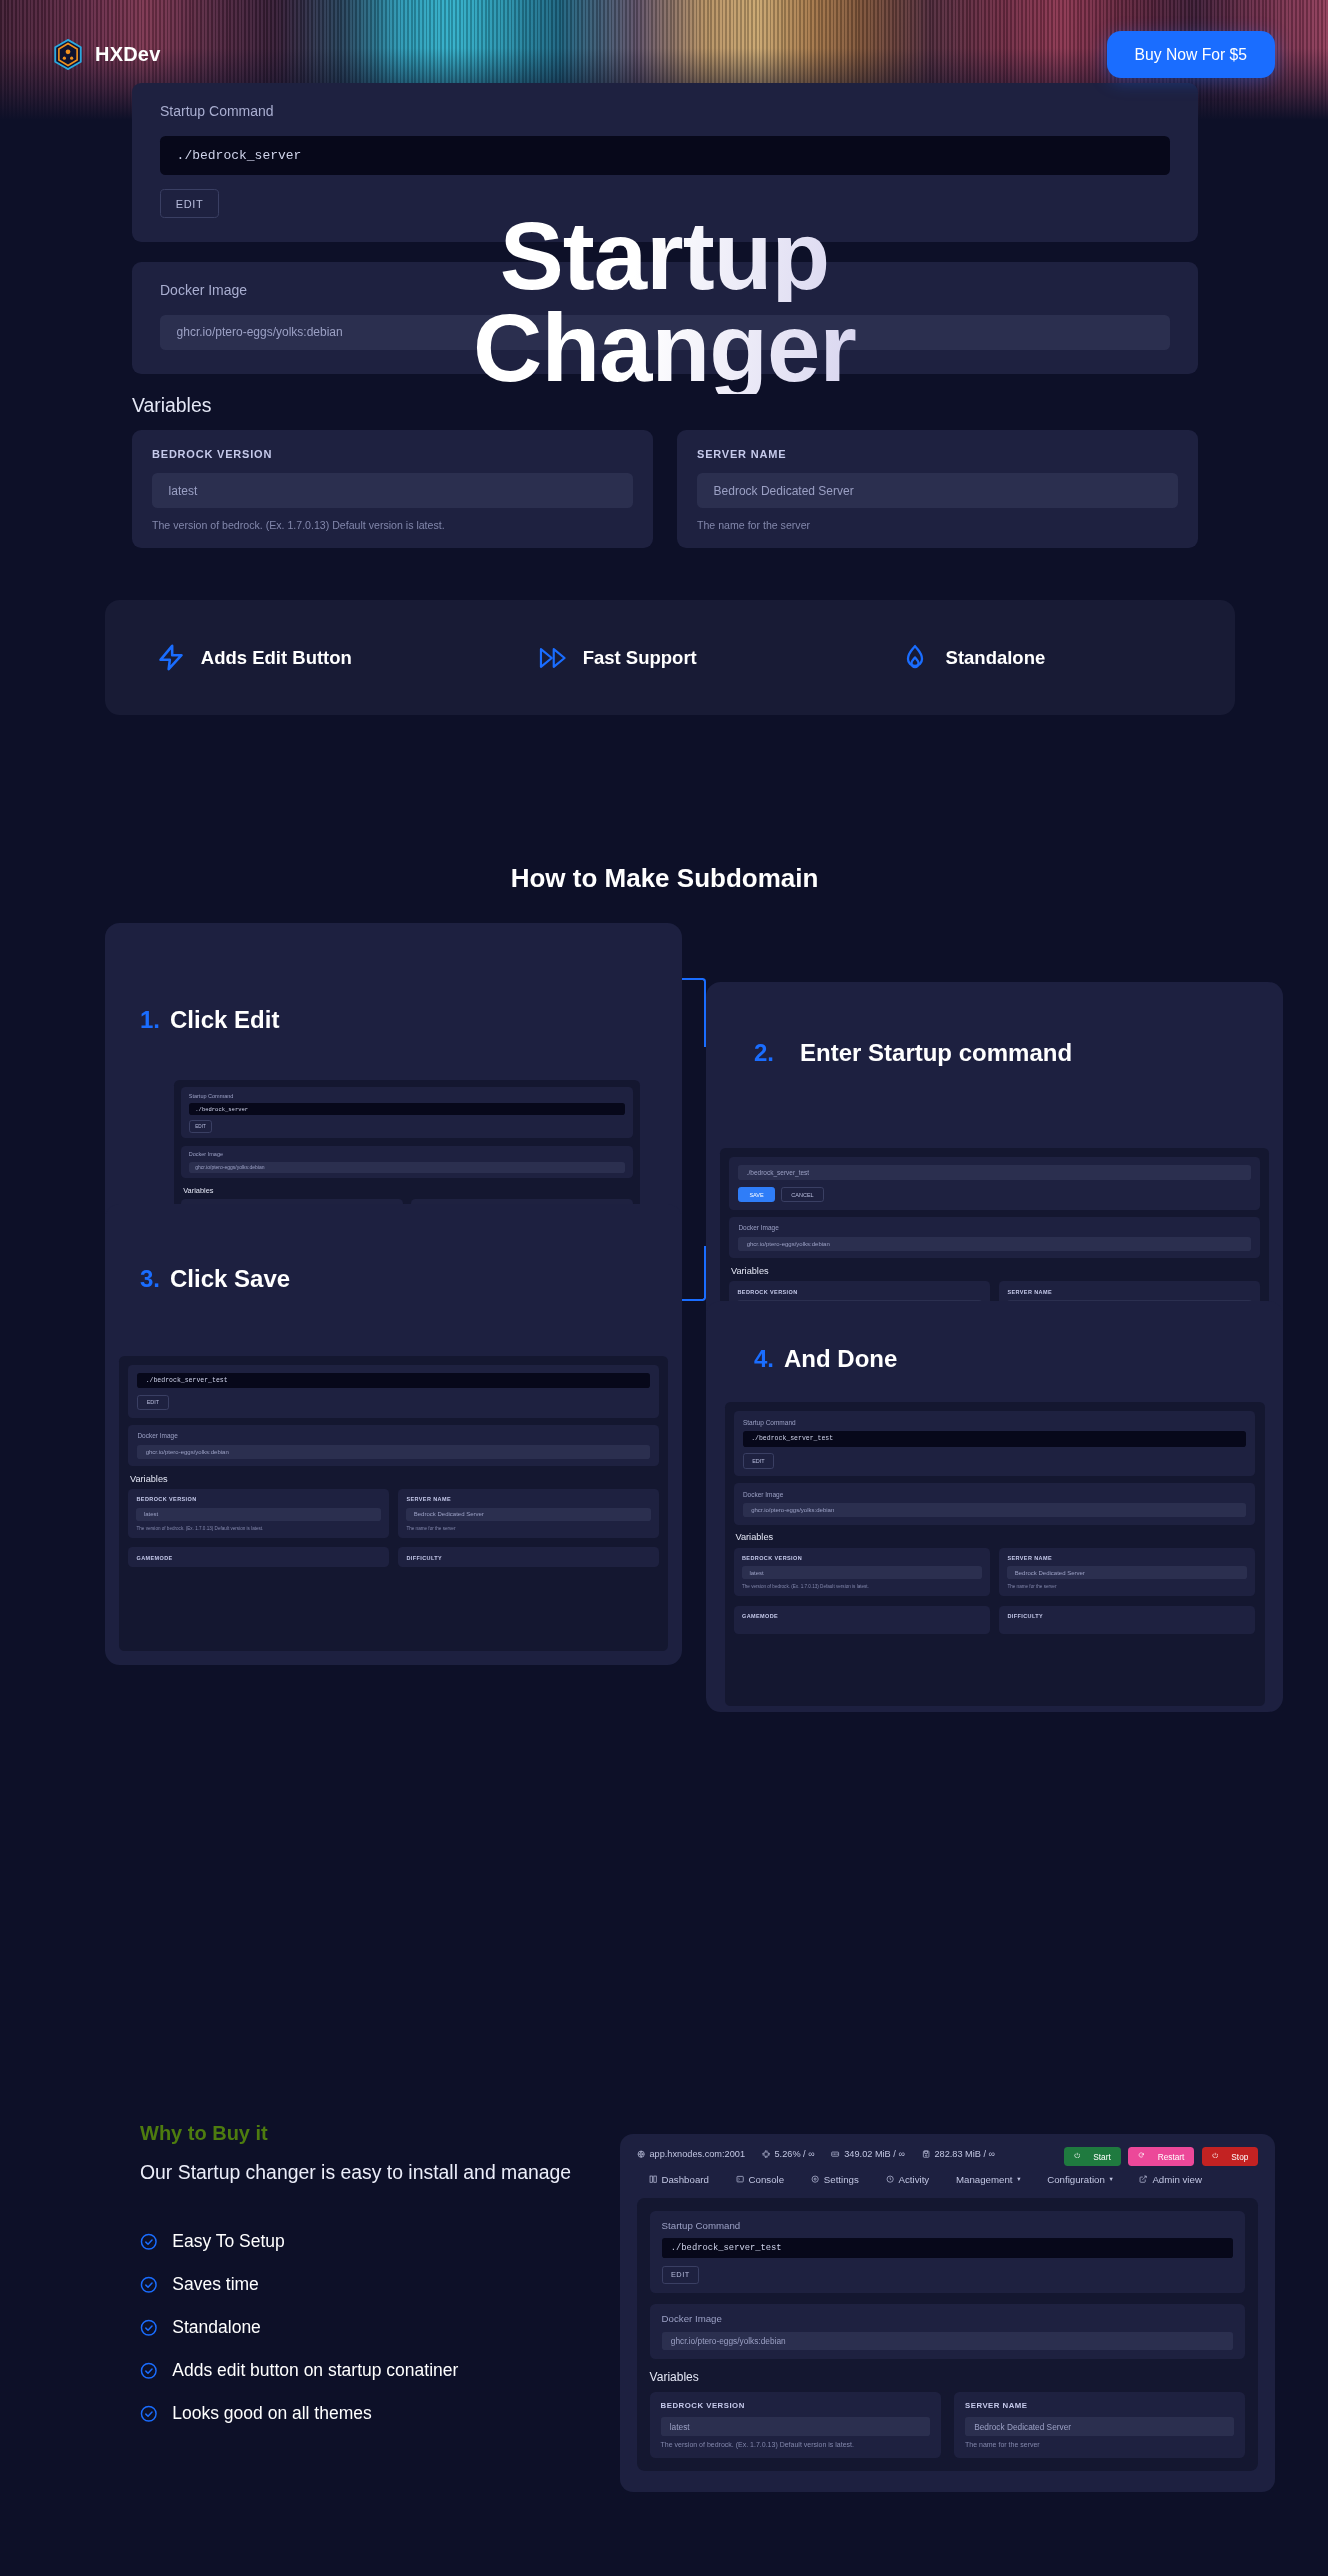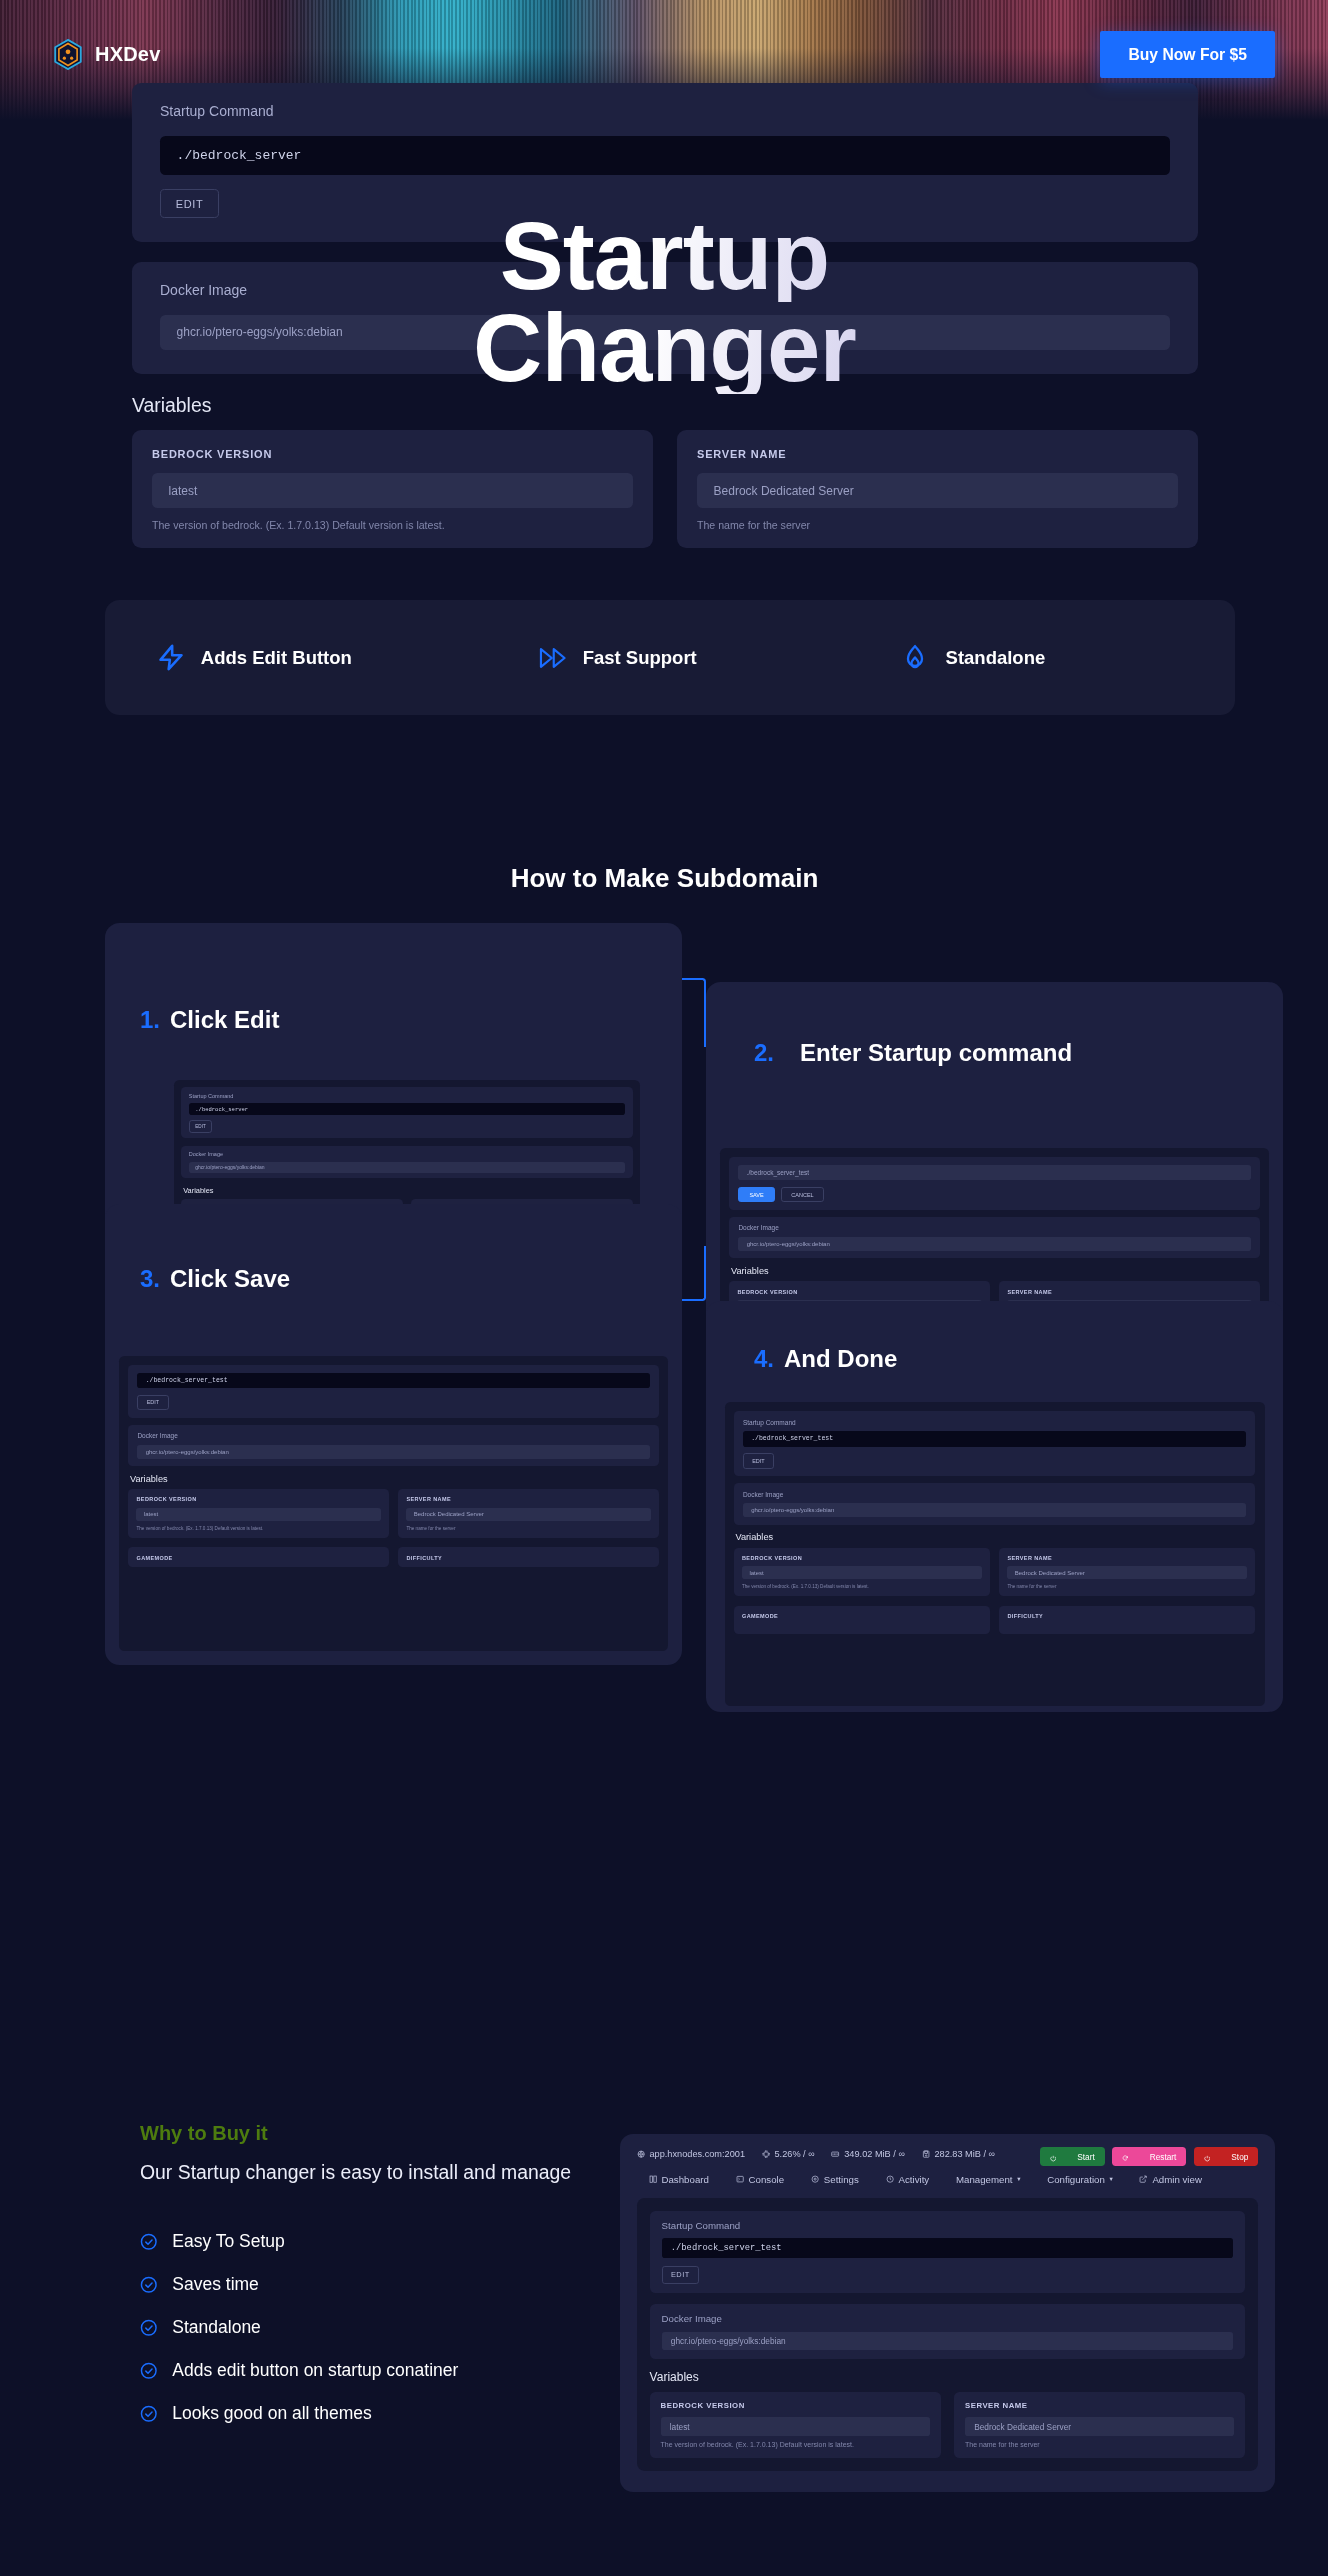--- a/index.html
+++ b/index.html
@@ -39,22 +39,22 @@
   
   .header {
     position: absolute; top: 22px; left: 0; width: 1329px; height: 65px;
     display: flex; align-items: center; justify-content: space-between;
     padding: 0 54px; z-index: 40;
   }
   .brand { display: flex; align-items: center; gap: 13px; }
   .brand-logo { width: 28px; height: 31px; flex: 0 0 auto; }
   .brand-name { font-size: 20px; font-weight: 700; color: #ffffff; letter-spacing: 0.2px; }
   .buy-btn {
-    background: #1a6dff; color:#fff; font-size: 15.7px; font-weight: 700;
-    padding: 14.8px 28px; border-radius: 2px; border: none; cursor: pointer;
+    background: #1a6dff; color:#fff; font-size: 15.7px; font-weight: 400;
+    padding: 14.8px 28px; border-radius: 14px; border: none; cursor: pointer;
     box-shadow: 0 3.7px 16.6px rgba(26,109,255,.35);
     text-align: right;
   }
 
   
   .hero-mock { position: absolute; top: 83px; left: 132px; width: 1066px; z-index: 5; }
   .mock-card {
     background: #1e2140; border-radius: 9.2px; padding: 20px 28px 24px; margin-bottom: 20px;
   }
   .mock-label { color: #a9aed0; font-size: 14px; margin-bottom: 16.6px; }
@@ -140,21 +140,21 @@
   .check-icon { width: 17.5px; height: 17.5px; flex: 0 0 auto; }
 
   
   .dash {
     position: absolute; top: 2134px; left: 620px; width: 655px; height: 358px;
     background: #1d2040; border-radius: 13px; padding: 14.8px 16.6px 0 16.6px; overflow: hidden;
   }
   .dash-stats { display: flex; align-items: center; gap: 16.6px; color: #c2c6e2; font-size: 9.2px; }
   .stat { display: flex; align-items: center; gap: 4.6px; }
   .dash-actions { position: absolute; right: 16.6px; top: 13px; display: flex; gap: 7.4px; }
-  .dash-btn { font-size: 8.3px; padding: 4.6px 10px; border-radius: 3.7px; color: #fff; display:flex; align-items:flex-end; gap:21px;}
+  .dash-btn { font-size: 8.3px; padding: 4.6px 10px; border-radius: 3.7px; color: #fff; display:flex; align-items:flex-start; gap:13px;}
   .dash-btn.start { background: #1f7a3f; }
   .dash-btn.restart { background: #ec4899; }
   .dash-btn.stop { background: #c32222; }
   .dash-nav { display: flex; align-items: center; gap: 14.8px; margin-top: 14.8px; color: #c2c6e2; font-size: 9.7px; }
   .dash-nav-item { display: flex; align-items: center; gap: 4.6px; margin-left: 12px; }
   .dash-body { margin-top: 13px; background:#141730; border-radius:7.4px; padding: 13px; }
   .db-card { background:#1e2140; border-radius:5.5px; padding:9.2px 12px; margin-bottom:11px;}
   .db-label { color:#9ba0c4; font-size:9.7px; margin-bottom:7.4px; }
   .db-console { background:#07081a; border-radius:2.8px; height:20px; display:flex; align-items:center; padding:0 9.2px; color:#cfd3ea; font-family:"Liberation Mono", monospace; font-size:8.8px;}
   .db-btn { margin-top:7.4px; border:0.9px solid #3a3f63; border-radius:2.8px; color:#b9bedd; font-size:7.4px; padding:3.7px 8.3px; display:inline-block; letter-spacing:0.5px;}

